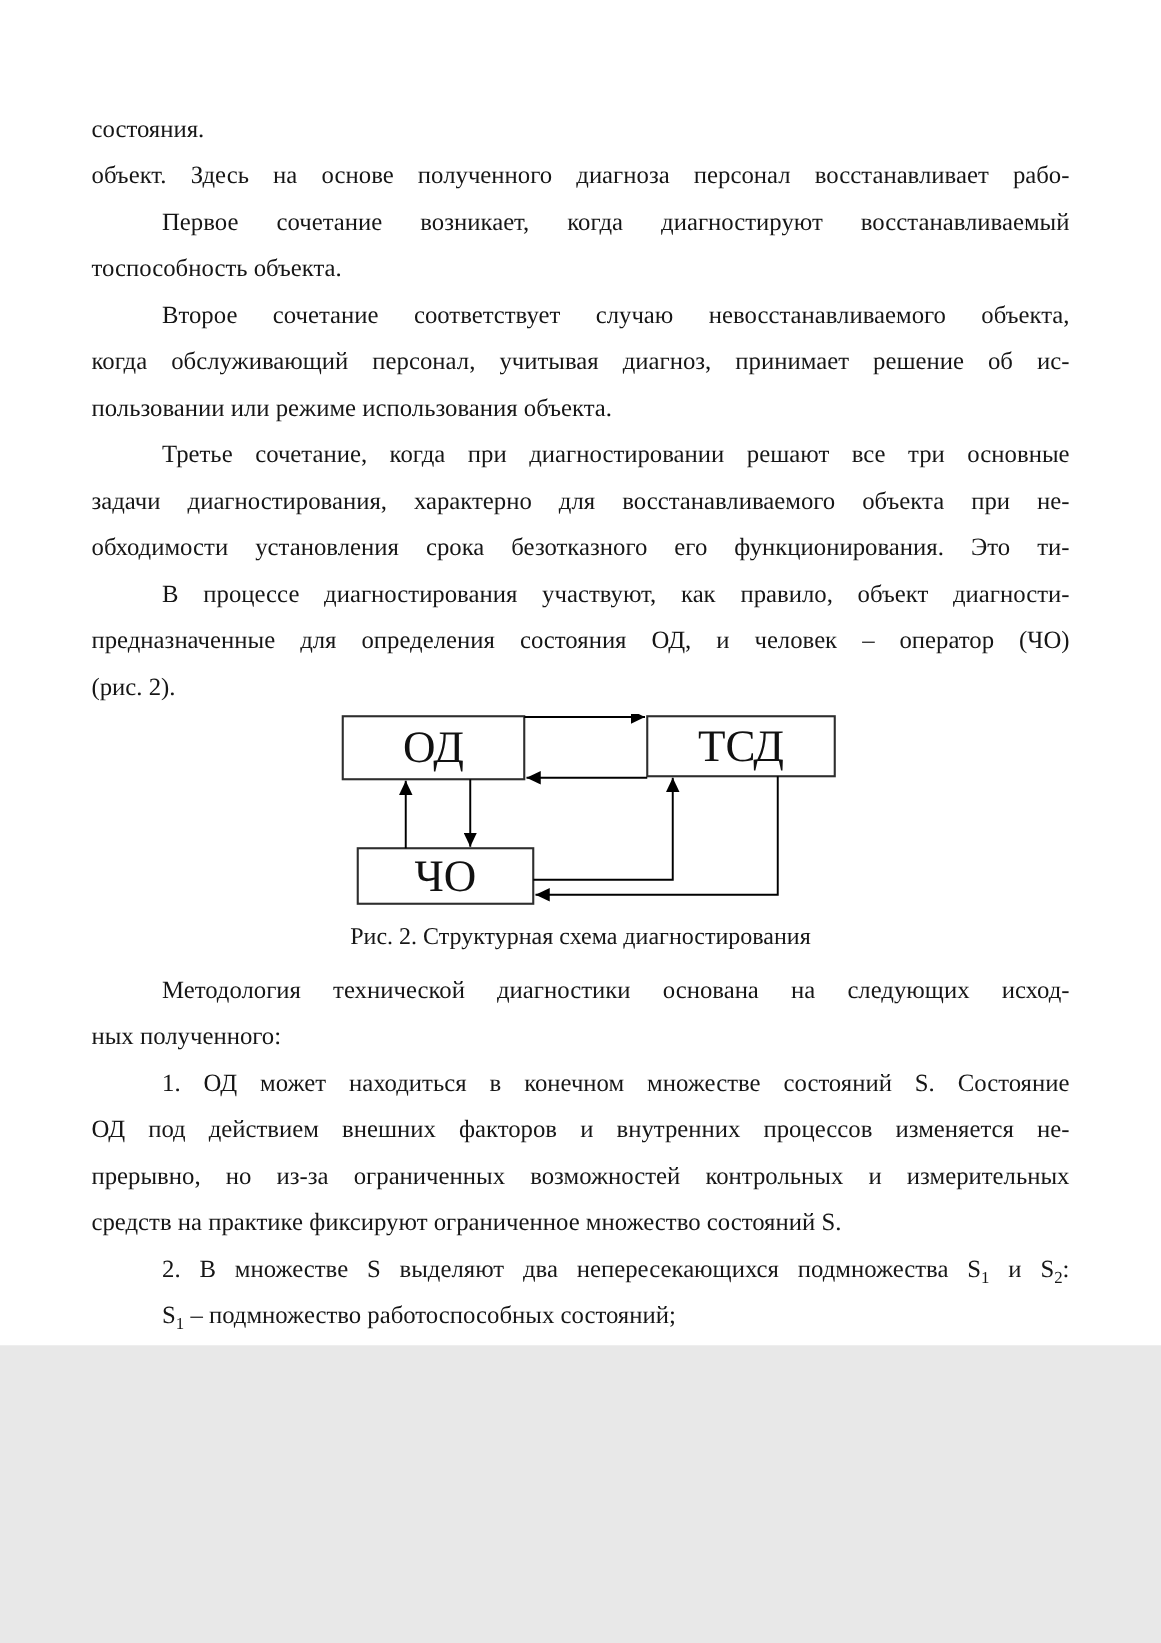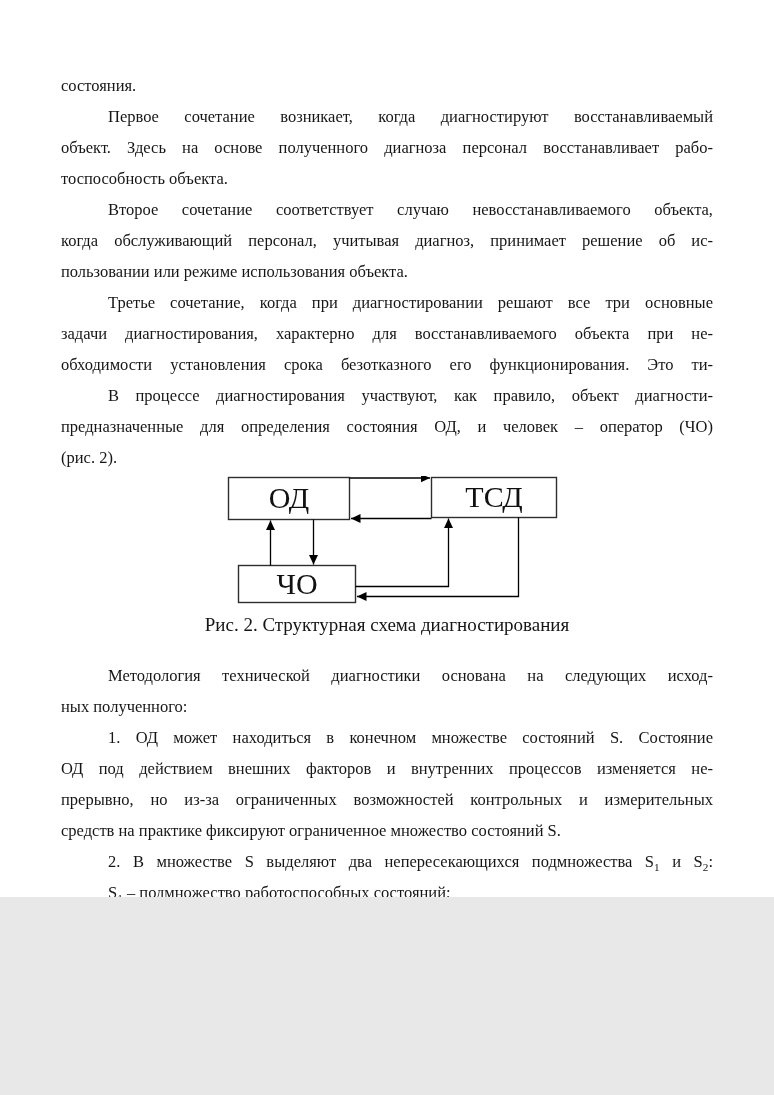--- a/index.html
+++ b/index.html
@@ -3,47 +3,47 @@
 <meta charset="utf-8">
 <style>
   html,body{margin:0;padding:0;background:#e8e8e8;}
   .page{
     position:relative;width:774px;height:897px;margin:0 auto;
     background:#ffffff;overflow:hidden;
     font-family:"Liberation Serif", serif;color:#161616;
   }
   .textblock{padding:0 61px;}
   .textblock.top{padding-top:70px;}
-  .textblock.bottom{margin-top:20px;}
+  .textblock.bottom{margin-top:4px;}
   .line{
     font-size:16.5px;line-height:31px;
     text-align:justify;text-align-last:justify;
   }
   .line.last{text-align-last:left;}
   .line.indent{text-indent:47px;}
   sub{font-size:68%;line-height:0;}
   .fig{position:relative;margin-top:3px;height:133px;}
   .fig svg{display:block;}
   .fig-label{font-family:"Liberation Serif",serif;font-size:30px;fill:#111;}
-  .caption{text-align:center;font-size:19px;line-height:31px;}
+  .caption{text-align:center;font-size:16px;line-height:31px;}
   .watermark{position:absolute;left:0;top:980px;width:774px;height:115px;z-index:2;}
   .pagenum{
     position:absolute;left:0;top:1026px;width:774px;text-align:center;
     font-size:14px;line-height:20px;z-index:3;color:#101010;
   }
 </style>
 </head>
 <body>
 
 <div class="page">
 
   <div class="textblock top">
       <div class="line last">состояния.</div>
+      <div class="line">объект. Здесь на основе полученного диагноза персонал восстанавливает рабо-</div>
       <div class="line indent">Первое сочетание возникает, когда диагностируют восстанавливаемый</div>
-      <div class="line">объект. Здесь на основе полученного диагноза персонал восстанавливает рабо-</div>
       <div class="line last">тоспособность объекта.</div>
       <div class="line indent">Второе сочетание соответствует случаю невосстанавливаемого объекта,</div>
       <div class="line">когда обслуживающий персонал, учитывая диагноз, принимает решение об ис-</div>
       <div class="line last">пользовании или режиме использования объекта.</div>
       <div class="line indent">Третье  сочетание, когда при диагностировании решают все три основные</div>
       <div class="line">задачи диагностирования, характерно для восстанавливаемого объекта при не-</div>
       <div class="line">обходимости установления срока безотказного его функционирования. Это ти-</div>
       <div class="line indent">В процессе диагностирования участвуют, как правило, объект диагности-</div>
       <div class="line">предназначенные для определения состояния ОД, и человек – оператор (ЧО)</div>
       <div class="line last">(рис. 2).</div>

